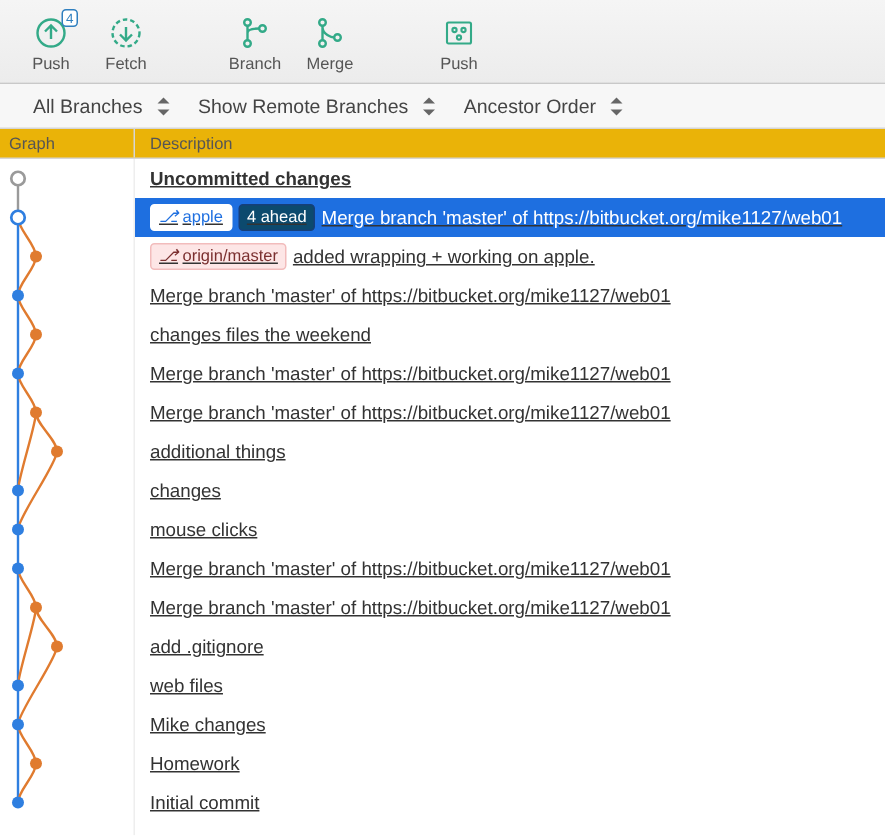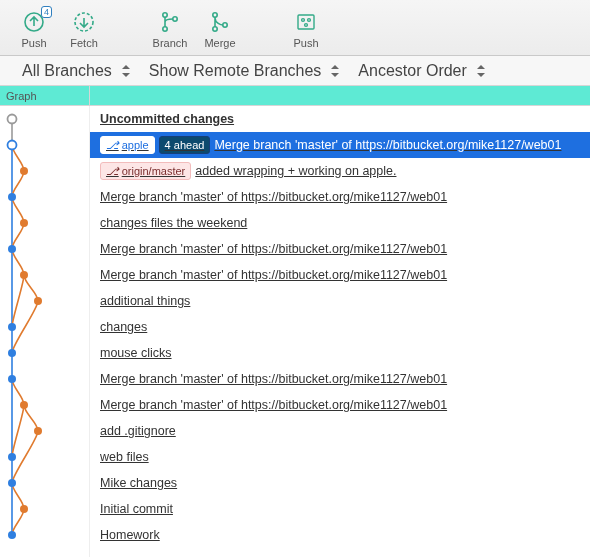--- a/index.html
+++ b/index.html
@@ -62,21 +62,21 @@
 
   
   .filterbar {
     display: flex;
     align-items: center;
     gap: 18px;
     padding: 0 22px;
     height: 30px;
     background: #f7f7f7;
     border-bottom: 1px solid #d6d6d6;
-    font-size: 16px;
+    font-size: 13px;
     color: #444;
   }
   .dropdown {
     display: flex;
     align-items: center;
     gap: 10px;
     cursor: pointer;
   }
   .sort-icon {
     width: 9px; height: 12px; display: inline-block;
@@ -87,21 +87,21 @@
     border-left: 4px solid transparent;
     border-right: 4px solid transparent;
   }
   .sort-icon::before { top: 0; border-bottom: 4px solid #666; }
   .sort-icon::after  { bottom: 0; border-top: 4px solid #666; }
 
   
   .colheaders {
     display: flex;
     height: 20px;
-    background: #5eead4;
+    background: #eab308;
     border-bottom: 1px solid #d6d6d6;
     font-size: 11px;
     color: #555;
   }
   .colheaders .col-graph {
     width: 90px;
     padding-left: 6px;
     display: flex; align-items: center;
     border-right: 1px solid #d6d6d6;
   }
@@ -259,20 +259,21 @@
     <span class="sort-icon"></span>
   </div>
   <div class="dropdown">
     <span>Ancestor Order</span>
     <span class="sort-icon"></span>
   </div>
 </div>
 
 <div class="colheaders">
   <div class="col-graph">Graph</div>
+  <div class="col-desc">Description</div>
 </div>
 
 <div class="listwrap">
   <div class="graph-col">
     <svg id="graph-svg" width="90" height="452">
         <path d="M 12 13 L 12 39" fill="none" stroke="#9a9a9a" stroke-width="1.6"></path>
         <path d="M 12 39 L 12 91" fill="none" stroke="#2f7fe0" stroke-width="1.6"></path>
         <path d="M 12 91 L 12 143" fill="none" stroke="#2f7fe0" stroke-width="1.6"></path>
         <path d="M 12 143 L 12 221" fill="none" stroke="#2f7fe0" stroke-width="1.6"></path>
         <path d="M 12 221 L 12 247" fill="none" stroke="#2f7fe0" stroke-width="1.6"></path>
@@ -364,19 +365,19 @@
       <div class="row">
         <span class="desc-text"> add .gitignore</span>
       </div>
       <div class="row">
         <span class="desc-text"> web files</span>
       </div>
       <div class="row">
         <span class="desc-text"> Mike changes</span>
       </div>
       <div class="row">
+        <span class="desc-text"> Homework</span>
+      </div>
+      <div class="row">
         <span class="desc-text"> Initial commit</span>
       </div>
-      <div class="row">
-        <span class="desc-text"> Homework</span>
-      </div>
     </div>
 </div>
 
 </body></html>

